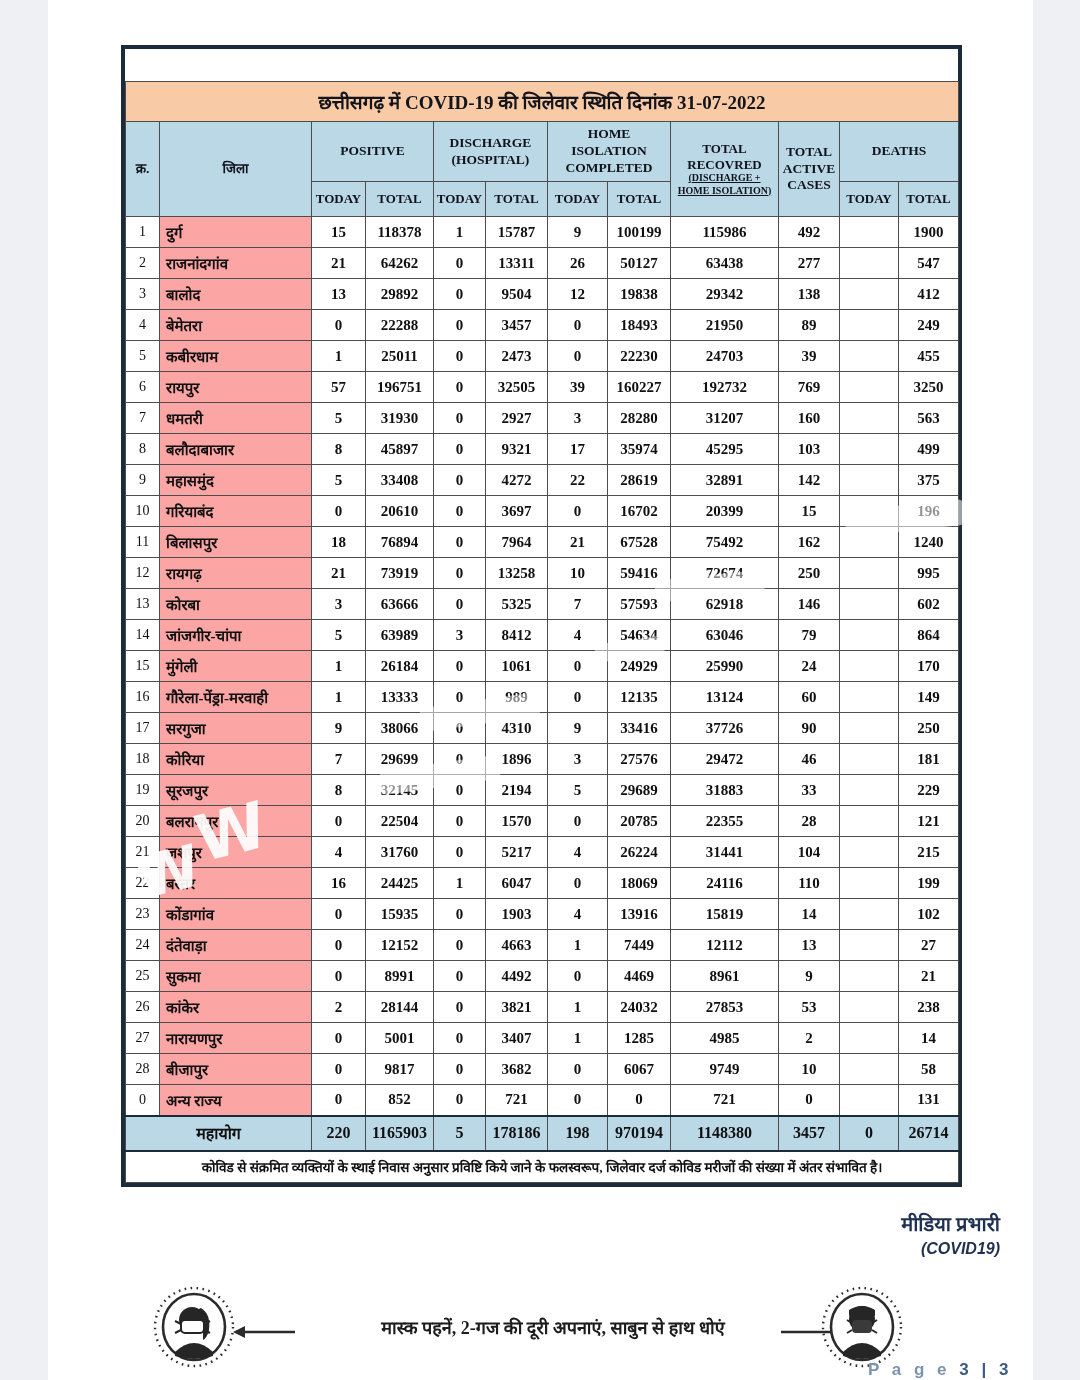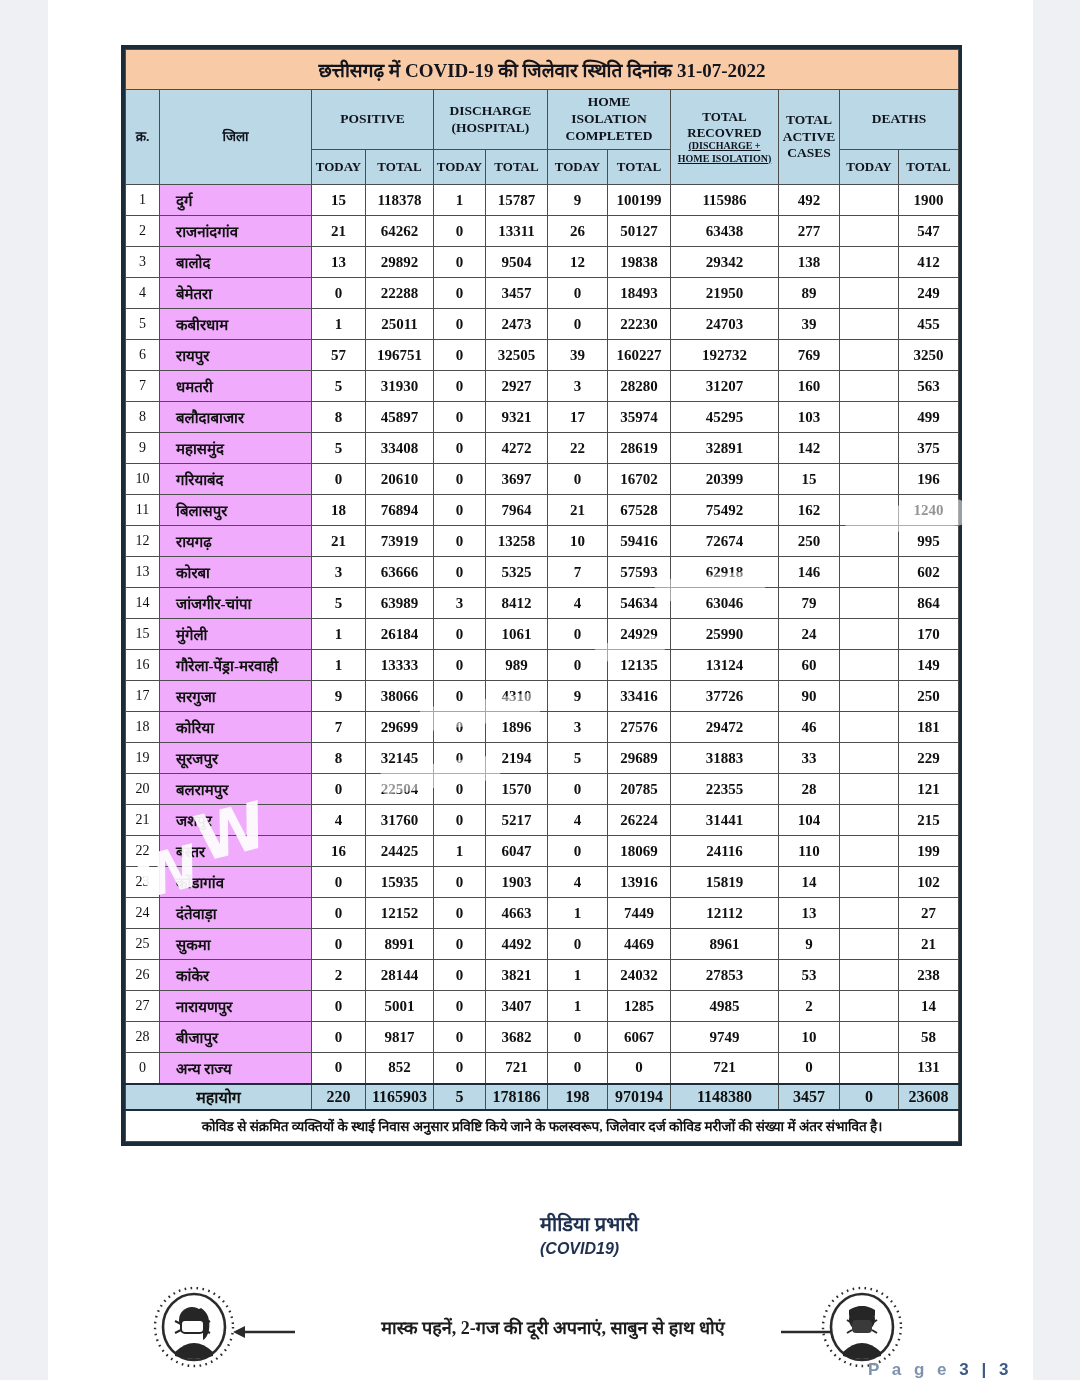--- a/index.html
+++ b/index.html
@@ -11,46 +11,46 @@
   }
   .side-strip{position:absolute;top:0;height:1380px;background:#eef0f3;}
   .side-strip.left{left:0;width:48px;}
   .side-strip.right{left:1033px;width:47px;}
 
   
   .table-frame{
     position:absolute;left:121px;top:45px;width:841px;
     border:4px solid #1c2b3a;background:#fff;box-sizing:border-box;
   }
-  table.covid{border-collapse:collapse;table-layout:fixed;width:833px;}
+  table.covid{border-collapse:collapse;table-layout:fixed;width:833px;margin-top:32px;}
   table.covid td{border:1px solid #4d4d4d;text-align:center;vertical-align:middle;
     padding:0 2px;box-sizing:border-box;overflow:hidden;}
   .title-row td{
     background:#f8cba6;height:40px;font-size:19px;font-weight:700;
     border-bottom:3px solid #1c2b3a;color:#14141c;
   }
   .hdr td{background:#bad8e6;font-weight:700;color:#10131c;}
   .hdr1 td{height:60px;font-size:13.5px;line-height:1.25;}
   .hdr2 td{height:35px;font-size:13px;border-bottom:2px solid #1c2b3a;}
   td.recov-hdr{font-size:13px;line-height:1.2;}
   td.recov-hdr .sub{display:block;font-size:10px;line-height:1.25;text-decoration:underline;}
   tbody.data td{height:31px;font-size:15px;font-weight:700;}
   tbody.data td.sno{font-weight:400;font-size:14px;background:#ffffff;}
   tbody.data td.district{
-    background:#f0abfc;text-align:left;padding-left:16px;font-size:15px;
+    background:#fca5a5;text-align:left;padding-left:6px;font-size:15px;
     font-weight:700;
   }
   tr.total-row td{
-    background:#bad8e6;height:26px;font-size:16px;font-weight:700;
+    background:#bad8e6;height:35px;font-size:16px;font-weight:700;
     border-top:2px solid #1c2b3a;border-bottom:2px solid #1c2b3a;
   }
   tr.note-row td{height:32px;font-size:13.5px;font-weight:700;background:#fff;}
 
   
-  .sign-block{position:absolute;left:540px;top:1210px;width:460px;text-align:left;
+  .sign-block{position:absolute;left:540px;top:1210px;width:460px;text-align:right;
     color:#1f3050;font-weight:700;}
   .sign-line1{font-size:20px;}
   .sign-line2{font-size:20px;margin-top:4px;}
   .sign-line3{font-size:16px;margin-top:3px;font-family:"Liberation Sans","DejaVu Sans",sans-serif;font-style:italic;}
 
   .banner{position:absolute;left:121px;top:1283px;width:841px;height:90px;}
   .mask-icon{position:absolute;top:3px;width:82px;height:82px;}
   .mask-icon.left{left:32px;}
   .mask-icon.right{left:700px;}
   .banner-text{
@@ -548,21 +548,21 @@
         <td colspan="2">महायोग</td>
         <td>220</td>
         <td>1165903</td>
         <td>5</td>
         <td>178186</td>
         <td>198</td>
         <td>970194</td>
         <td>1148380</td>
         <td>3457</td>
         <td>0</td>
-        <td>23608</td>
+        <td>26714</td>
       </tr>
       <tr class="note-row">
         <td colspan="12">कोविड से संक्रमित व्यक्तियों के स्थाई निवास अनुसार प्रविष्टि किये जाने के फलस्वरूप, जिलेवार दर्ज कोविड मरीजों की संख्या में अंतर संभावित है।</td>
       </tr>
     </tbody>
   </table>
 </div>
 
 <div class="sign-block">
   <div class="sign-line1">मीडिया प्रभारी</div>

